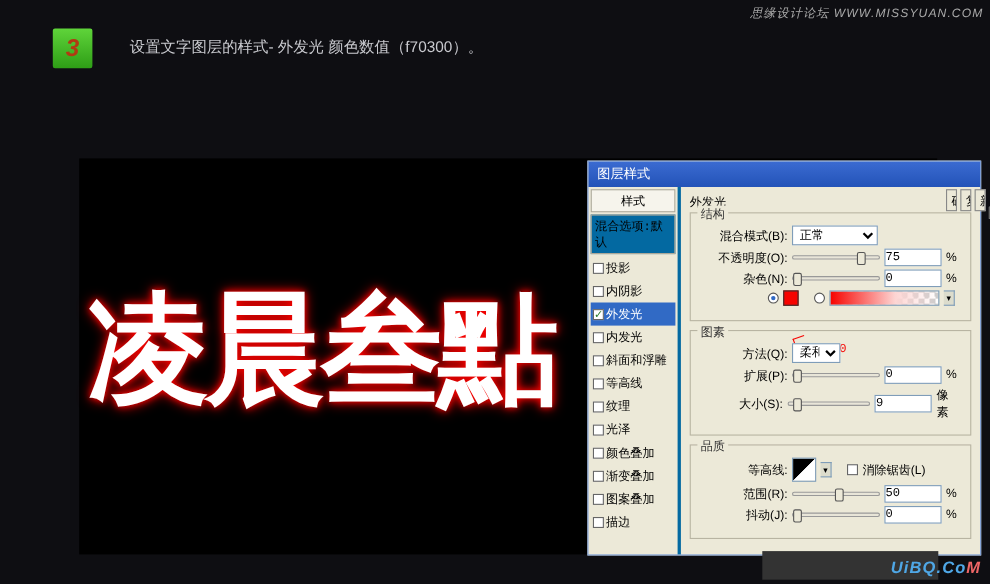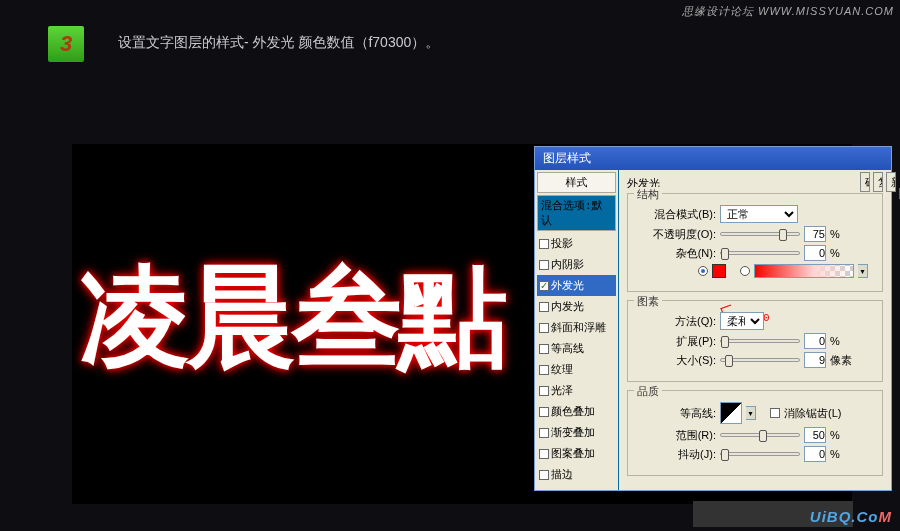--- a/index.html
+++ b/index.html
@@ -5,38 +5,38 @@
   * { box-sizing: border-box; margin: 0; padding: 0; font-family: "Microsoft YaHei", "SimSun", Arial, sans-serif; }
   body { background: #0e0e12; width: 900px; height: 531px; position: relative; overflow: hidden; }
   .topwm { position: absolute; top: 4px; right: 6px; color: #a9a9a9; font-size: 11px; font-style: italic; letter-spacing: 1px; }
   .step-badge { position: absolute; top: 26px; left: 48px; width: 36px; height: 36px; background: linear-gradient(#5fd43a,#2e9e16); display:flex; align-items:center; justify-content:center; color:#b13a12; font-weight:bold; font-style:italic; font-size:22px; border-radius:2px;}
   .step-text { position:absolute; top:34px; left:118px; color:#c9cacf; font-size:14px; }
   .canvas { position:absolute; top:144px; left:72px; width:780px; height:360px; background:#000; }
   .glowtext { position:absolute; top:100px; left:8px; color:#fff; font-size:110px; font-weight:600; text-shadow:0 0 6px #f70300,0 0 12px #f70300; white-space:nowrap; letter-spacing:-4px; font-family:"SimHei","Microsoft YaHei",sans-serif;}
   .dialog { position:absolute; top:146px; left:510px; width:358px; background:#ece9d8; border:1px solid #7c9ed9; font-size:11px; color:#000;margin-left:24px; }
   .dlg-title { background:linear-gradient(#3b6bd1,#2353b8); color:#fff; padding:3px 8px; font-size:12px; }
   .dlg-body { display:flex; }
-  .styles-col { width:84px; border-right:1px solid #0369a1; padding:2px; }
+  .styles-col { width:84px; border-right:3px solid #0369a1; padding:2px; }
   .stylehdr { background:#f6f4ec; border:1px solid #aca899; padding:2px 4px; margin-bottom:2px; text-align:center; font-size:11px;}
   .blendhdr { background:#0369a1; border:1px solid #aca899; padding:2px 3px; margin-bottom:2px; font-size:11px;font-family:Liberation Mono, monospace;}
   .style-item { display:flex; align-items:center; padding:2px 1px; gap:2px; border:1px solid transparent; }
   .style-item.sel { background:#316ac5; color:#fff; }
   .chk { width:10px; height:10px; border:1px solid #666; background:#fff; display:inline-block; }
   .chk.on { background:#fff; position:relative; }
   .chk.on::after { content:"✓"; position:absolute; top:-2px; left:0; color:#2a7a2a; font-size:10px; }
   .main-col { flex:1; padding:6px 8px; position:relative; }
   .grp-title { font-size:11px; margin-bottom:2px; }
   .fieldset { border:1px solid #b8b4a2; padding:8px 10px 10px; margin-bottom:8px; position:relative;}
   .fs-label { position:absolute; top:-7px; left:6px; background:#ece9d8; padding:0 3px; font-size:11px; color:#333;font-family:Liberation Mono, monospace;}
   .row { display:flex; align-items:center; gap:4px; margin:3px 0; font-size:11px; }
   .row .lbl { width:78px; text-align:right; }
   select { font-size:11px; height:18px; border:1px solid #7f9db9; background:#fff; padding:0 2px;}
   .slider { height:4px; background:#e8e5d8; border:1px solid #999; position:relative; border-radius:2px; }
   .thumb { position:absolute; top:-4px; width:8px; height:12px; background:#ece9d8; border:1px solid #555; border-radius:2px; }
-  input.num { width:22px; height:16px; font-size:11px; border:1px solid #7f9db9; text-align:right; }
+  input.num { width:52px; height:16px; font-size:11px; border:1px solid #7f9db9; text-align:left;font-family:Liberation Mono, monospace; }
   .swatch { width:14px; height:14px; border:1px solid #333; }
   .radio { width:10px; height:10px; border:1px solid #555; border-radius:50%; background:#fff; display:inline-block; position:relative;}
   .radio.on::after { content:""; position:absolute; top:2px; left:2px; width:4px; height:4px; background:#316ac5; border-radius:50%; }
   .gradprev { display:inline-block; width:100px; height:14px; border:1px solid #7f9db9; background:linear-gradient(to right,#f70300,#fdd5d3 60%, rgba(255,255,255,0) 100%), repeating-conic-gradient(#ccc 0% 25%, #fff 0% 50%) 0/10px 10px; }
   .dd { width:10px; height:14px; border:1px solid #7f9db9; border-left:none; background:#dcdccc; display:inline-flex; align-items:center; justify-content:center; font-size:8px; }
   .annot { position:absolute; top:118px; left:102px; color:#f70300; font-size:11px; font-family:"Courier New",monospace; }
   .annot::before { content:""; position:absolute; top:-6px; left:-8px; width:10px; height:10px; border-left:1px solid #f70300; border-top:1px solid #f70300; transform:rotate(-20deg);}
   .contour { width:22px; height:22px; border:1px solid #7f9db9; background:linear-gradient(135deg,#000 0%, #000 50%, #fff 50.5%, #fff 100%); display:inline-block;}
   .rightbtns { position:absolute; top:172px; right:0; width:40px; display:flex; flex-direction:row; gap:3px; }
   .rbtn { height:20px; background:#ece9d8; border:1px solid #888; font-size:11px; padding:2px 4px; text-align:center; overflow:hidden; white-space:nowrap;}

